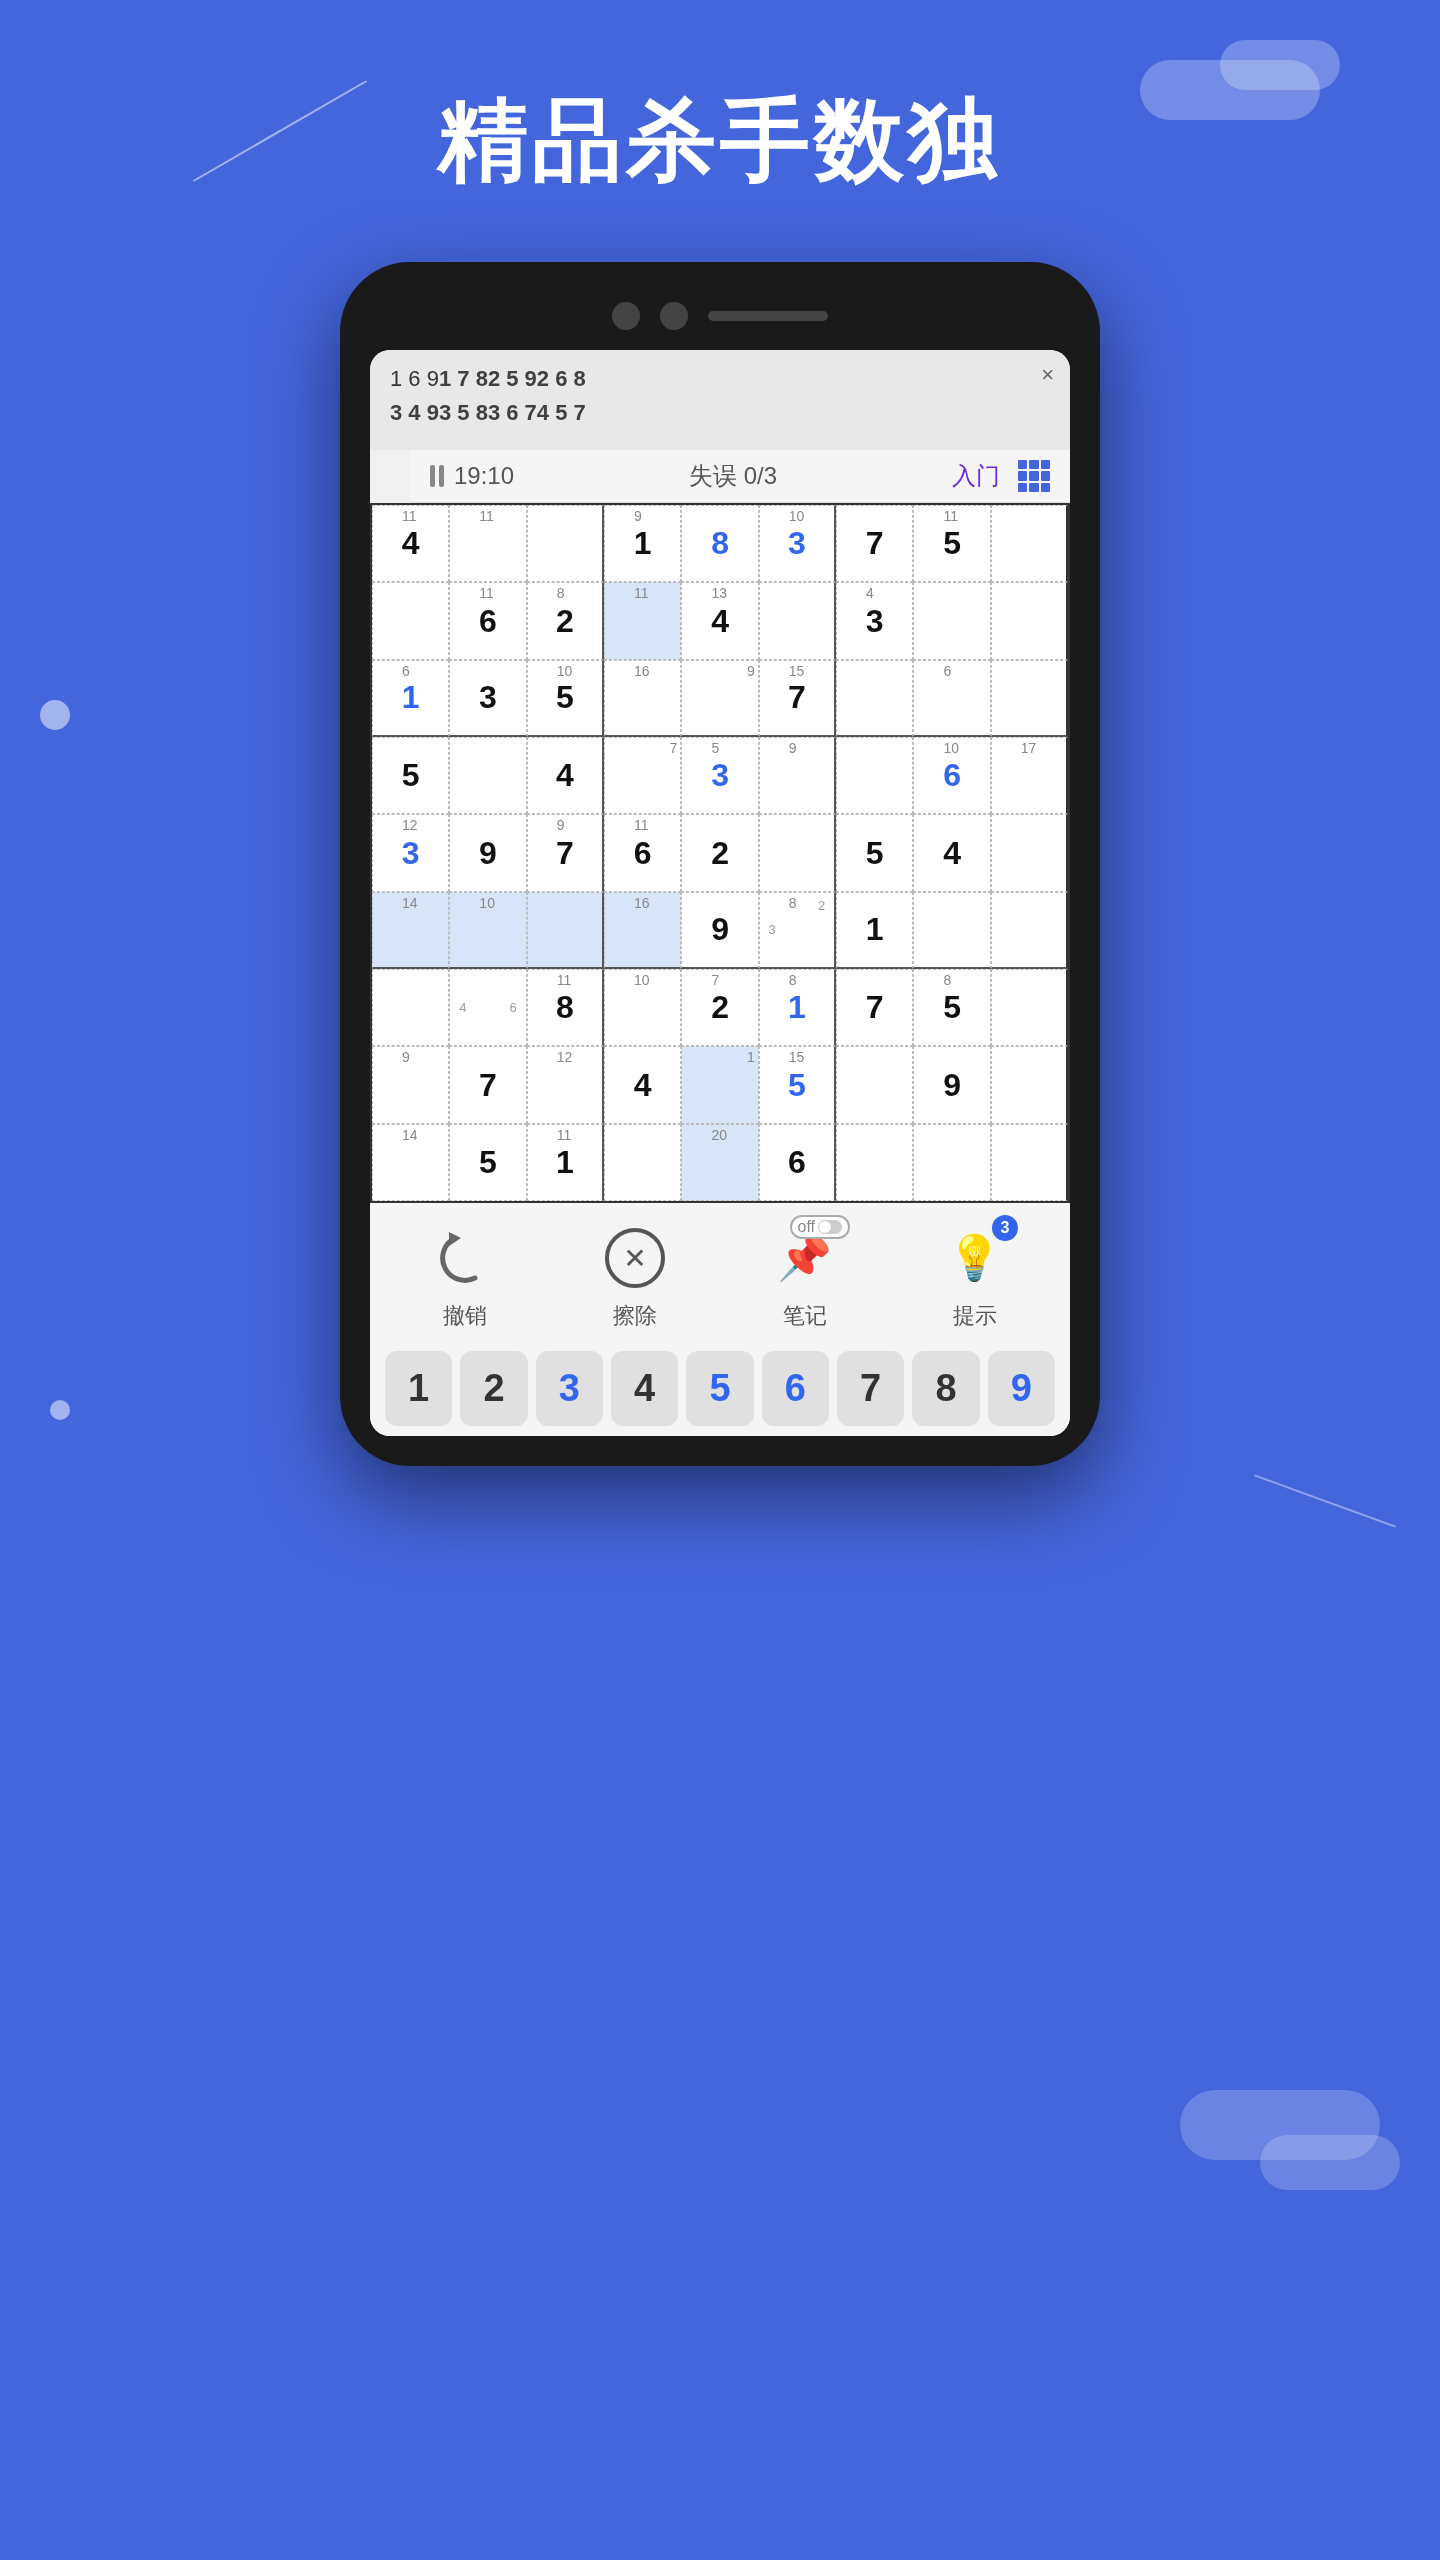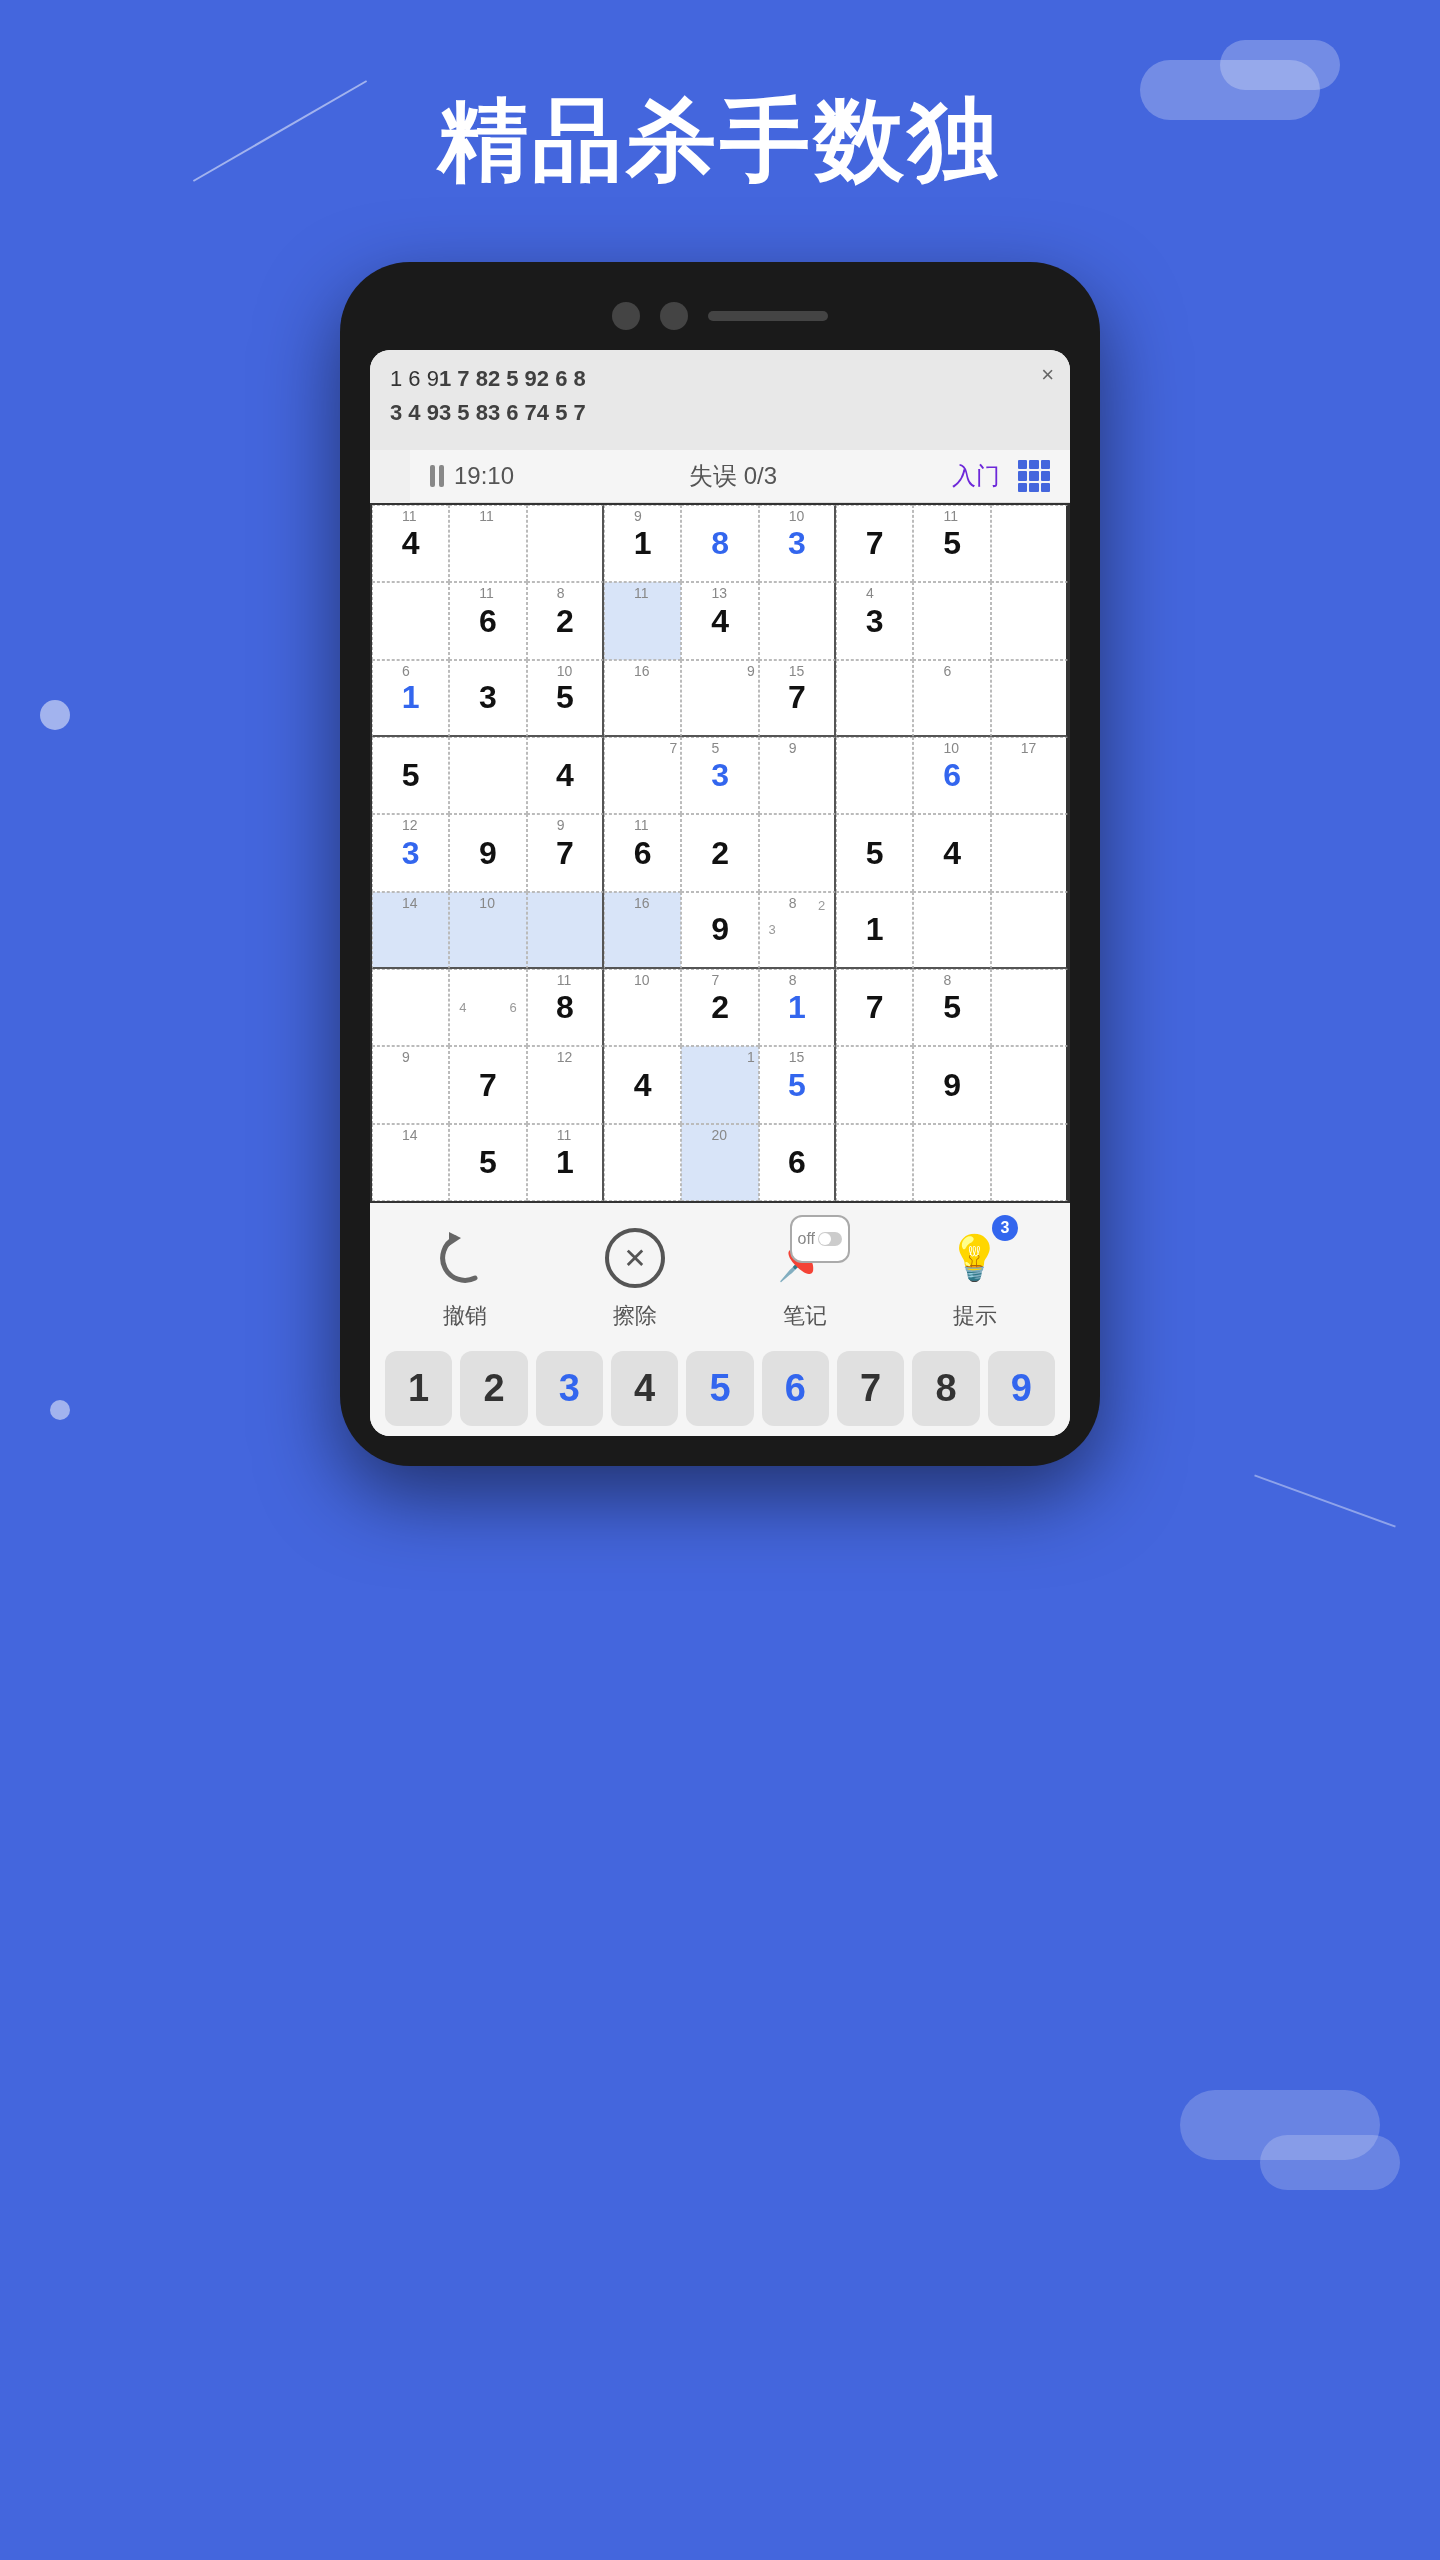--- a/index.html
+++ b/index.html
@@ -262,21 +262,21 @@
       justify-content: center;
     }
 
     .toggle-badge {
       position: absolute;
       top: -8px;
       right: -10px;
       background: white;
       border: 2px solid #aaa;
       border-radius: 12px;
-      padding: 13px 6px;
+      padding: 1px 6px;
       font-size: 16px;
       color: #888;
       display: flex;
       align-items: center;
       gap: 3px;
     }
 
     .toggle-slider {
       width: 24px;
       height: 14px;

